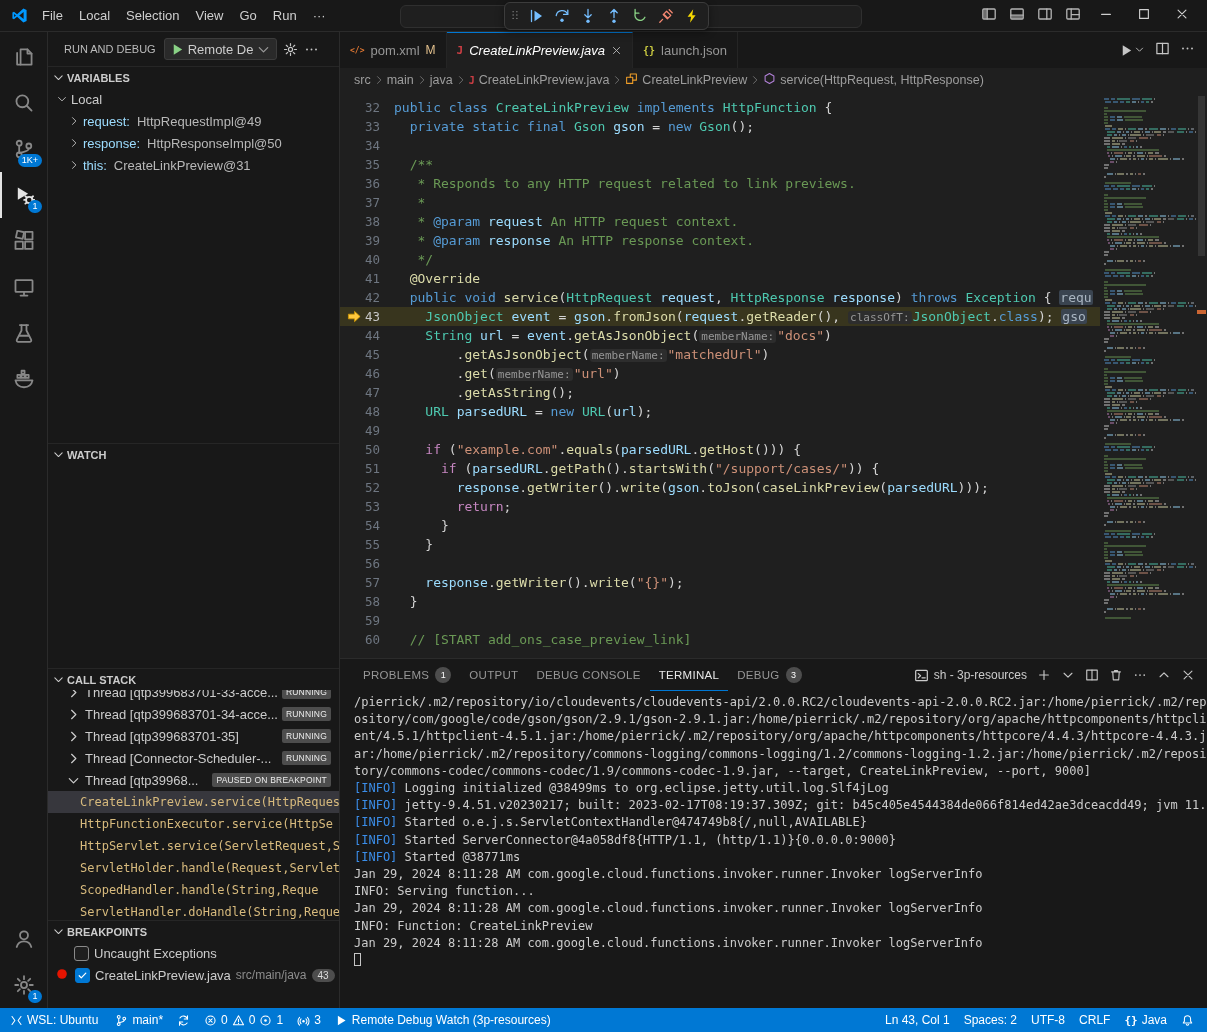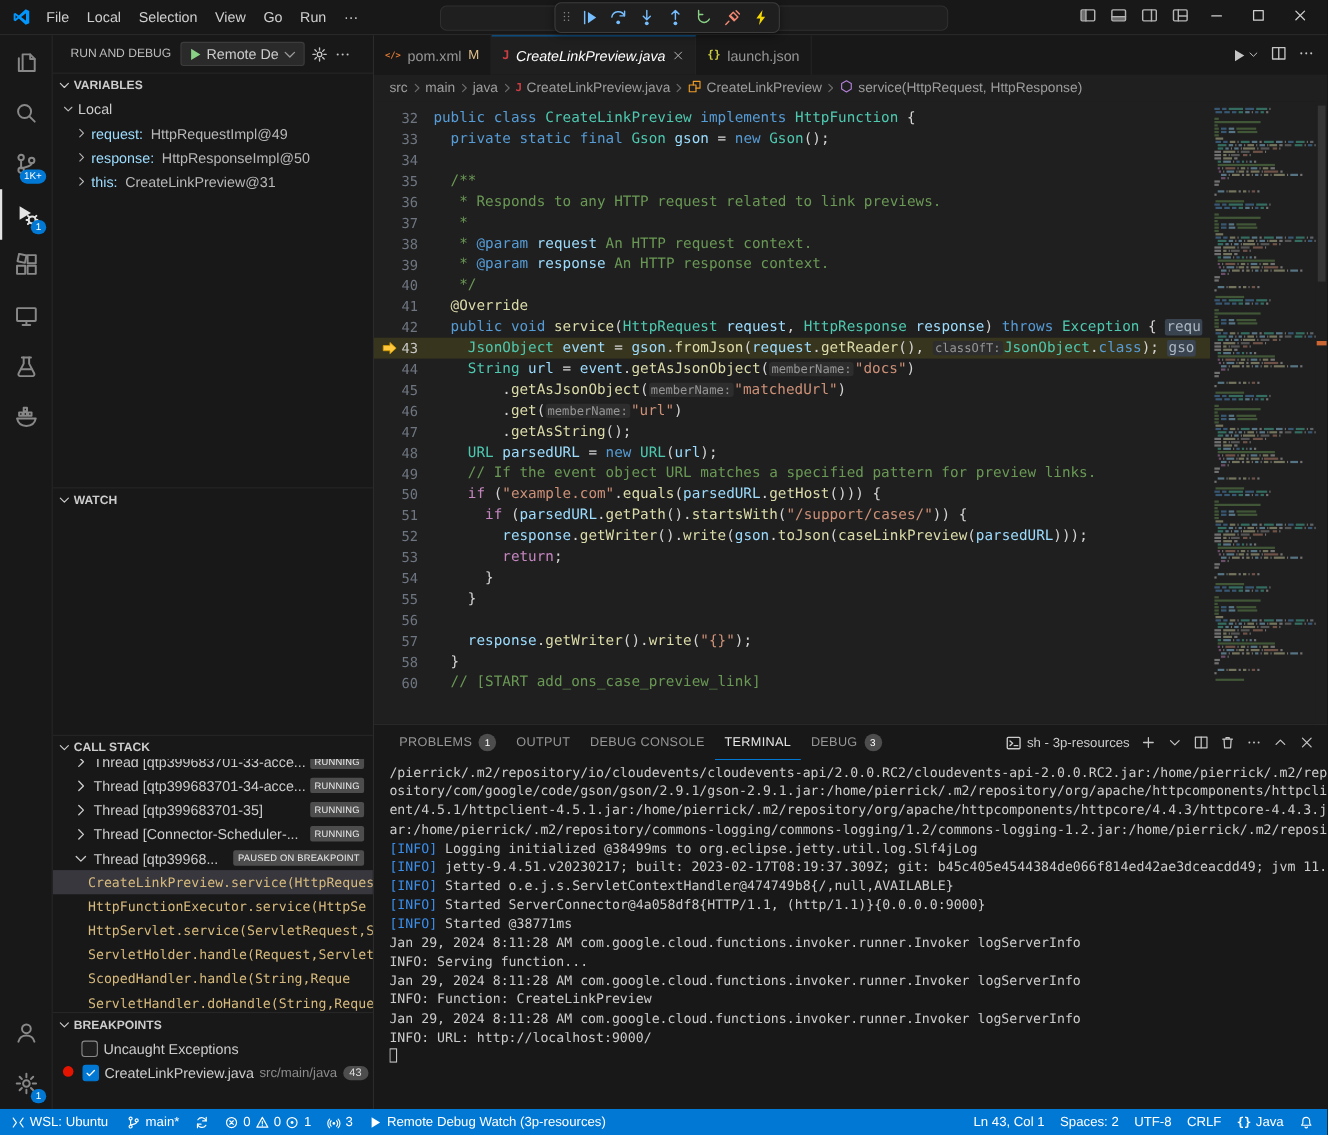--- a/index.html
+++ b/index.html
@@ -701,21 +701,21 @@
             <div class="code-row" data-name="code-line-47">
               <span class="gutter" data-name="gutter-line-47">47</span>
               <span class="code-text"><span class="tk-p">        .</span><span class="tk-f">getAsString</span><span class="tk-p">();</span></span>
             </div>
             <div class="code-row" data-name="code-line-48">
               <span class="gutter" data-name="gutter-line-48">48</span>
               <span class="code-text"><span class="tk-p">    </span><span class="tk-t">URL </span><span class="tk-v">parsedURL </span><span class="tk-p">= </span><span class="tk-k">new </span><span class="tk-t">URL</span><span class="tk-p">(</span><span class="tk-v">url</span><span class="tk-p">);</span></span>
             </div>
             <div class="code-row" data-name="code-line-49">
               <span class="gutter" data-name="gutter-line-49">49</span>
-              <span class="code-text"><span class="tk-p">    </span><span class="tk-m">// If the event object URL matches a specified pattern for preview links.</span></span>
+              <span class="code-text"><span class="tk-p">    </span></span>
             </div>
             <div class="code-row" data-name="code-line-50">
               <span class="gutter" data-name="gutter-line-50">50</span>
               <span class="code-text"><span class="tk-p">    </span><span class="tk-c">if </span><span class="tk-p">(</span><span class="tk-s">"example.com"</span><span class="tk-p">.</span><span class="tk-f">equals</span><span class="tk-p">(</span><span class="tk-v">parsedURL</span><span class="tk-p">.</span><span class="tk-f">getHost</span><span class="tk-p">())) {</span></span>
             </div>
             <div class="code-row" data-name="code-line-51">
               <span class="gutter" data-name="gutter-line-51">51</span>
               <span class="code-text"><span class="tk-p">      </span><span class="tk-c">if </span><span class="tk-p">(</span><span class="tk-v">parsedURL</span><span class="tk-p">.</span><span class="tk-f">getPath</span><span class="tk-p">().</span><span class="tk-f">startsWith</span><span class="tk-p">(</span><span class="tk-s">"/support/cases/"</span><span class="tk-p">)) {</span></span>
             </div>
             <div class="code-row" data-name="code-line-52">
@@ -738,20 +738,24 @@
               <span class="gutter" data-name="gutter-line-56">56</span>
               <span class="code-text"></span>
             </div>
             <div class="code-row" data-name="code-line-57">
               <span class="gutter" data-name="gutter-line-57">57</span>
               <span class="code-text"><span class="tk-p">    </span><span class="tk-v">response</span><span class="tk-p">.</span><span class="tk-f">getWriter</span><span class="tk-p">().</span><span class="tk-f">write</span><span class="tk-p">(</span><span class="tk-s">"{}"</span><span class="tk-p">);</span></span>
             </div>
             <div class="code-row" data-name="code-line-58">
               <span class="gutter" data-name="gutter-line-58">58</span>
               <span class="code-text"><span class="tk-p">  }</span></span>
+            </div>
+            <div class="code-row" data-name="code-line-59">
+              <span class="gutter" data-name="gutter-line-59">59</span>
+              <span class="code-text"></span>
             </div>
             <div class="code-row" data-name="code-line-60">
               <span class="gutter" data-name="gutter-line-60">60</span>
               <span class="code-text"><span class="tk-p">  </span><span class="tk-m">// [START add_ons_case_preview_link]</span></span>
             </div>
           </div>
         <div id="minimap" data-name="minimap">
             <div class="mm-line" style="padding-left:4px">
               <span class="mm-tok tk-k" style="width:5.04px"></span>
               <span class="mm-tok tk-k" style="width:4.32px"></span>
@@ -1997,31 +2001,31 @@
                   <path d="M3.5 3.5l9 9M12.5 3.5l-9 9"></path>
                 </svg>
               </span>
             </div>
           </div>
         <div id="terminal" data-name="terminal-output">
             <div class="term-line" data-name="terminal-line">/pierrick/.m2/repository/io/cloudevents/cloudevents-api/2.0.0.RC2/cloudevents-api-2.0.0.RC2.jar:/home/pierrick/.m2/rep</div>
             <div class="term-line" data-name="terminal-line">ository/com/google/code/gson/gson/2.9.1/gson-2.9.1.jar:/home/pierrick/.m2/repository/org/apache/httpcomponents/httpcli</div>
             <div class="term-line" data-name="terminal-line">ent/4.5.1/httpclient-4.5.1.jar:/home/pierrick/.m2/repository/org/apache/httpcomponents/httpcore/4.4.3/httpcore-4.4.3.j</div>
             <div class="term-line" data-name="terminal-line">ar:/home/pierrick/.m2/repository/commons-logging/commons-logging/1.2/commons-logging-1.2.jar:/home/pierrick/.m2/reposi</div>
+            <div class="term-line" data-name="terminal-line">tory/commons-codec/commons-codec/1.9/commons-codec-1.9.jar, --target, CreateLinkPreview, --port, 9000]</div>
             <div class="term-line" data-name="terminal-line"><span class="t-info">[INFO]</span> Logging initialized @38499ms to org.eclipse.jetty.util.log.Slf4jLog</div>
             <div class="term-line" data-name="terminal-line"><span class="t-info">[INFO]</span> jetty-9.4.51.v20230217; built: 2023-02-17T08:19:37.309Z; git: b45c405e4544384de066f814ed42ae3dceacdd49; jvm 11.</div>
             <div class="term-line" data-name="terminal-line"><span class="t-info">[INFO]</span> Started o.e.j.s.ServletContextHandler@474749b8{/,null,AVAILABLE}</div>
             <div class="term-line" data-name="terminal-line"><span class="t-info">[INFO]</span> Started ServerConnector@4a058df8{HTTP/1.1, (http/1.1)}{0.0.0.0:9000}</div>
             <div class="term-line" data-name="terminal-line"><span class="t-info">[INFO]</span> Started @38771ms</div>
             <div class="term-line" data-name="terminal-line">Jan 29, 2024 8:11:28 AM com.google.cloud.functions.invoker.runner.Invoker logServerInfo</div>
             <div class="term-line" data-name="terminal-line">INFO: Serving function...</div>
             <div class="term-line" data-name="terminal-line">Jan 29, 2024 8:11:28 AM com.google.cloud.functions.invoker.runner.Invoker logServerInfo</div>
             <div class="term-line" data-name="terminal-line">INFO: Function: CreateLinkPreview</div>
             <div class="term-line" data-name="terminal-line">Jan 29, 2024 8:11:28 AM com.google.cloud.functions.invoker.runner.Invoker logServerInfo</div>
-            <div class="term-line" data-name="terminal-line">INFO: URL: http://localhost:9000/</div>
             <div class="term-line"><span class="term-cursor" data-name="terminal-cursor"></span></div>
           </div>
       </div>
     </main>
   </div>
   <footer id="statusbar" data-name="status-bar">
     <div id="sb-left" data-name="status-left">
         <div class="sb-item" data-name="status-remote">
           <span class="ic " data-name="remote-indicator-icon">
             <svg viewBox="0 0 16 16" fill="none" stroke="currentColor" stroke-width="1.3" stroke-linecap="round" stroke-linejoin="round">

